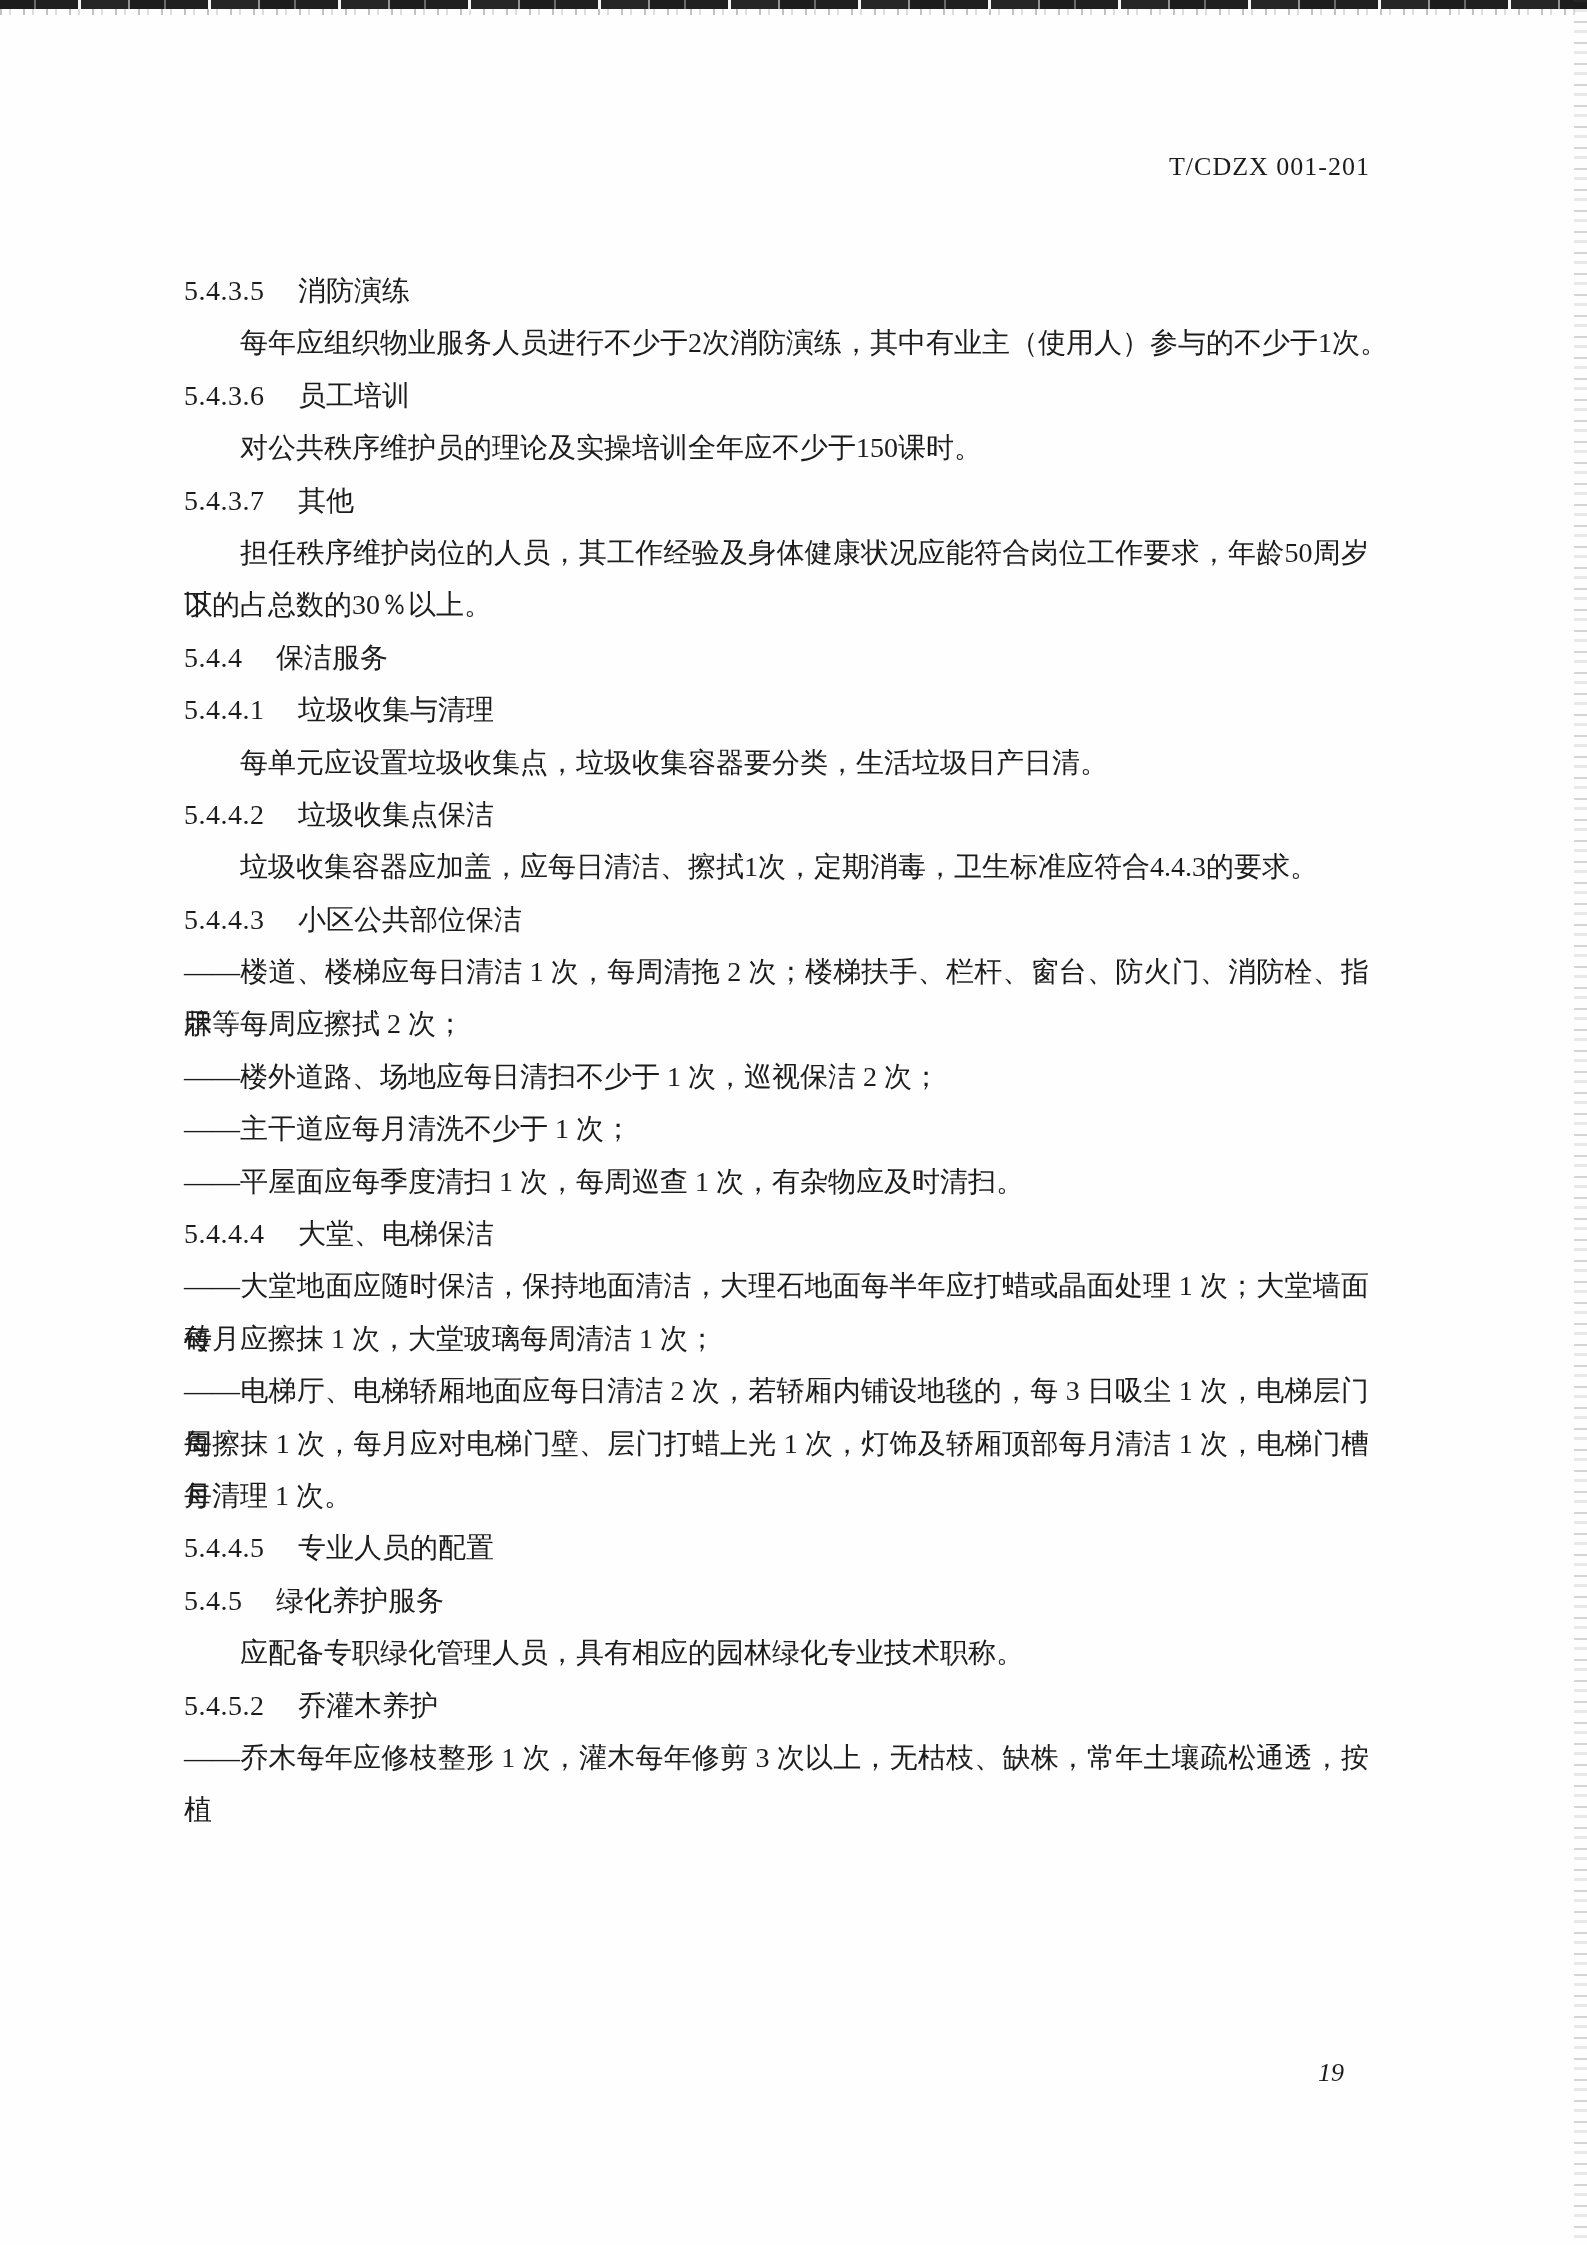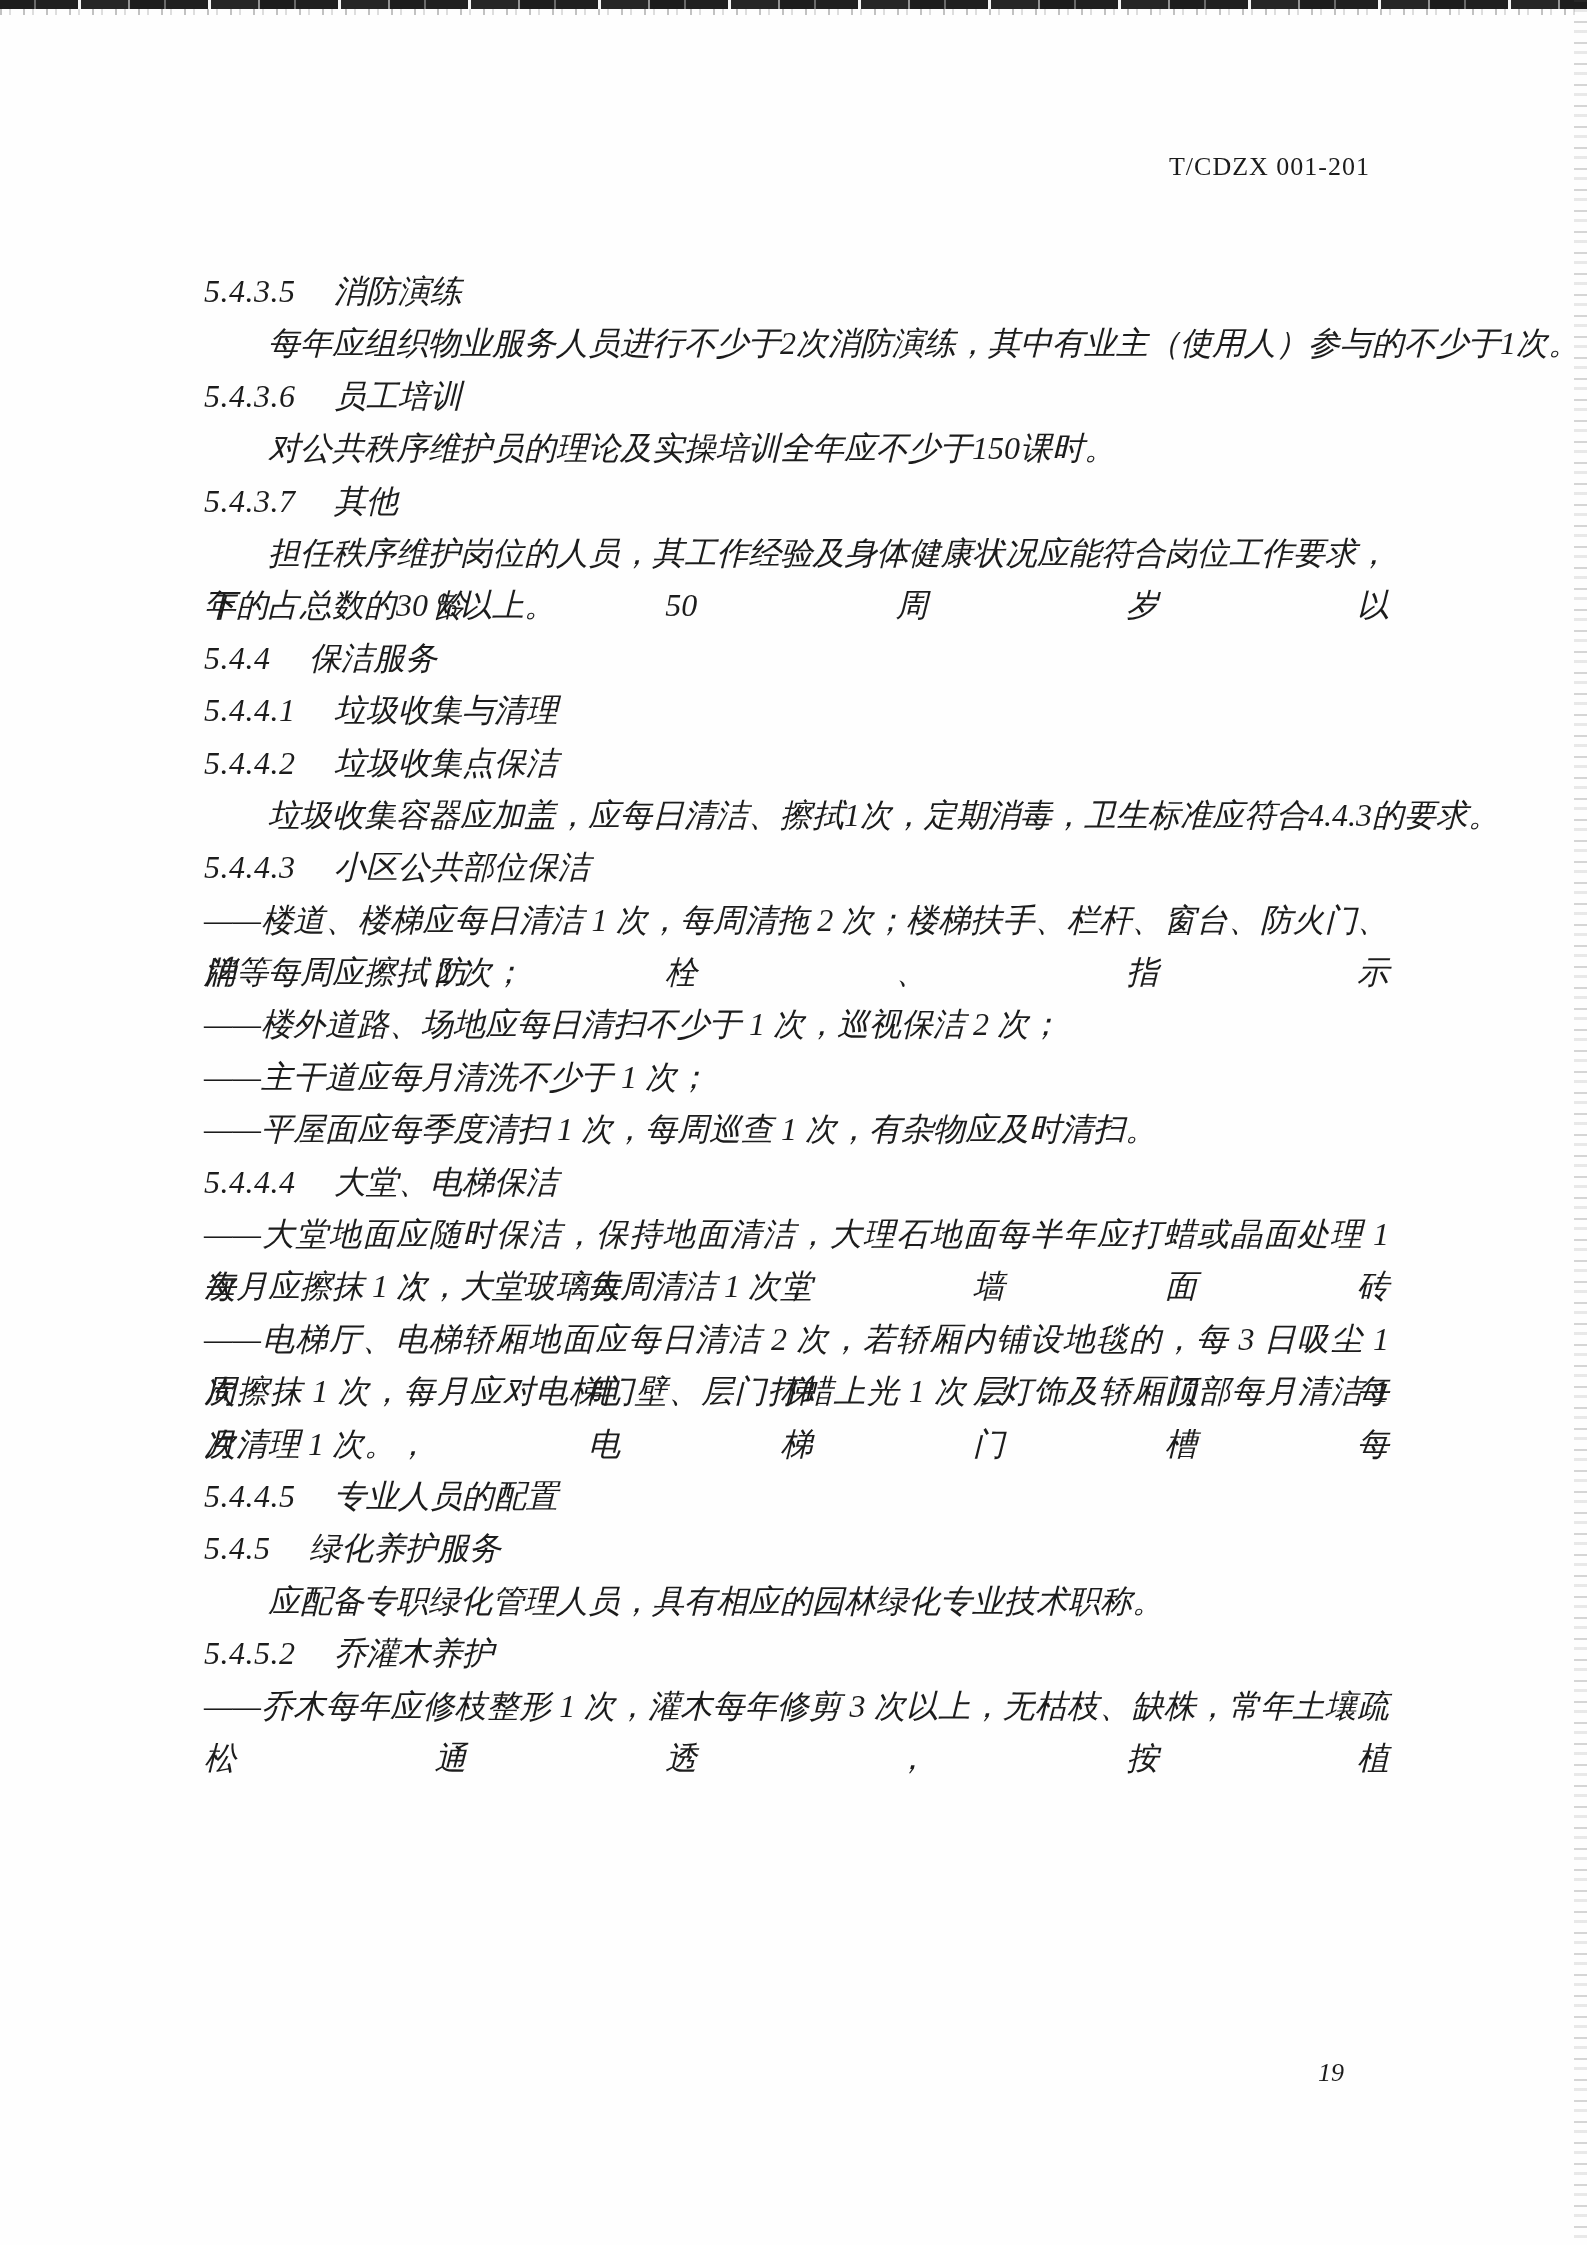--- a/index.html
+++ b/index.html
@@ -37,24 +37,23 @@
       rgba(90,90,90,.13) 9px 12px, transparent 12px 21px);
   }
   .header-code {
     position: absolute; top: 120px; right: 217px;
     font-size: 26px; letter-spacing: 1px;
     white-space: pre;
     margin-top: 32px;
   }
   .content {
     position: absolute;
-    left: 204px; top: 265px;
+    left: 184px; top: 265px;
     width: 1185px;
-    font-size: 32px;
-    font-style: italic;
+    font-size: 28px;
   }
   .line {
     height: 52.4px;
     line-height: 52.4px;
     white-space: nowrap;
   }
   .line.fill {
     text-align: justify;
     text-align-last: justify;
     white-space: normal;
@@ -80,20 +79,21 @@
 
   <div class="line heading"><span class="num">5.4.3.5</span><span class="title">消防演练</span></div>
       <div class="line para">每年应组织物业服务人员进行不少于2次消防演练，其中有业主（使用人）参与的不少于1次。</div>
       <div class="line heading"><span class="num">5.4.3.6</span><span class="title">员工培训</span></div>
       <div class="line para">对公共秩序维护员的理论及实操培训全年应不少于150课时。</div>
       <div class="line heading"><span class="num">5.4.3.7</span><span class="title">其他</span></div>
       <div class="line para fill">担任秩序维护岗位的人员，其工作经验及身体健康状况应能符合岗位工作要求，年龄50周岁以</div>
       <div class="line cont">下的占总数的30％以上。</div>
       <div class="line heading"><span class="num">5.4.4</span><span class="title">保洁服务</span></div>
       <div class="line heading"><span class="num">5.4.4.1</span><span class="title">垃圾收集与清理</span></div>
+      <div class="line para">每单元应设置垃圾收集点，垃圾收集容器要分类，生活垃圾日产日清。</div>
       <div class="line heading"><span class="num">5.4.4.2</span><span class="title">垃圾收集点保洁</span></div>
       <div class="line para">垃圾收集容器应加盖，应每日清洁、擦拭1次，定期消毒，卫生标准应符合4.4.3的要求。</div>
       <div class="line heading"><span class="num">5.4.4.3</span><span class="title">小区公共部位保洁</span></div>
       <div class="line dash fill">——楼道、楼梯应每日清洁 1 次，每周清拖 2 次；楼梯扶手、栏杆、窗台、防火门、消防栓、指示</div>
       <div class="line cont">牌等每周应擦拭 2 次；</div>
       <div class="line dash">——楼外道路、场地应每日清扫不少于 1 次，巡视保洁 2 次；</div>
       <div class="line dash">——主干道应每月清洗不少于 1 次；</div>
       <div class="line dash">——平屋面应每季度清扫 1 次，每周巡查 1 次，有杂物应及时清扫。</div>
       <div class="line heading"><span class="num">5.4.4.4</span><span class="title">大堂、电梯保洁</span></div>
       <div class="line dash fill">——大堂地面应随时保洁，保持地面清洁，大理石地面每半年应打蜡或晶面处理 1 次；大堂墙面砖</div>

